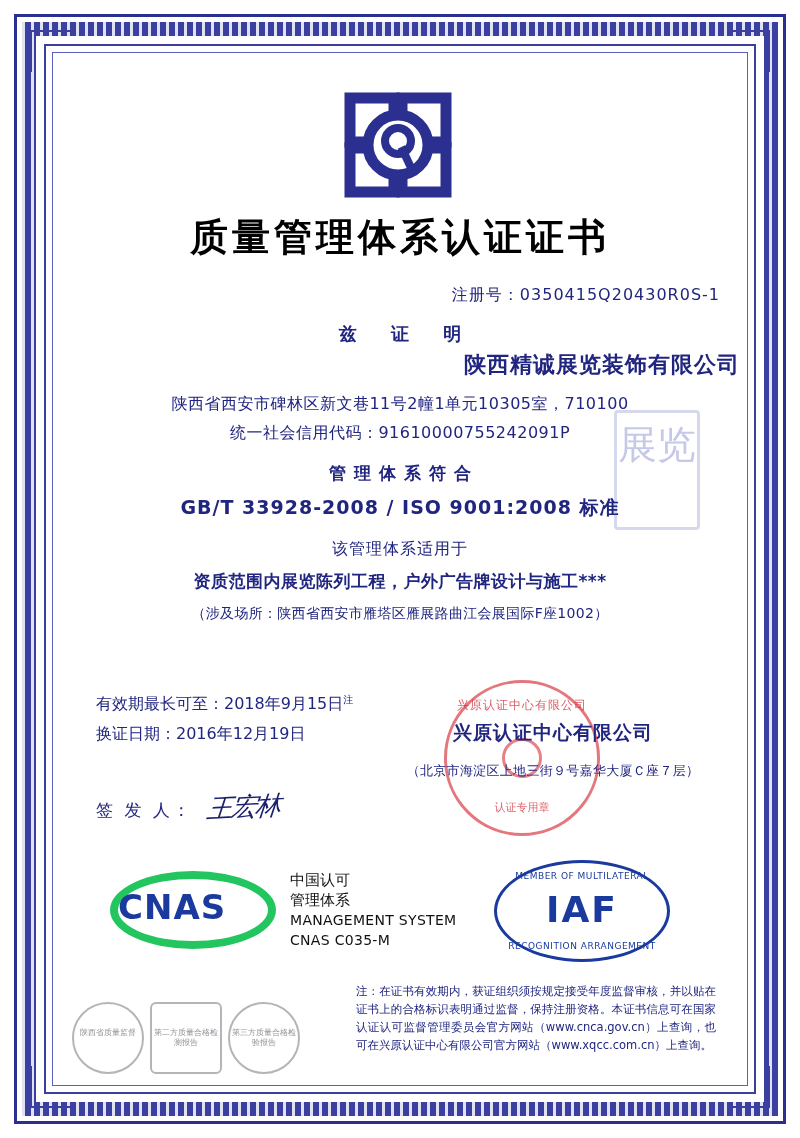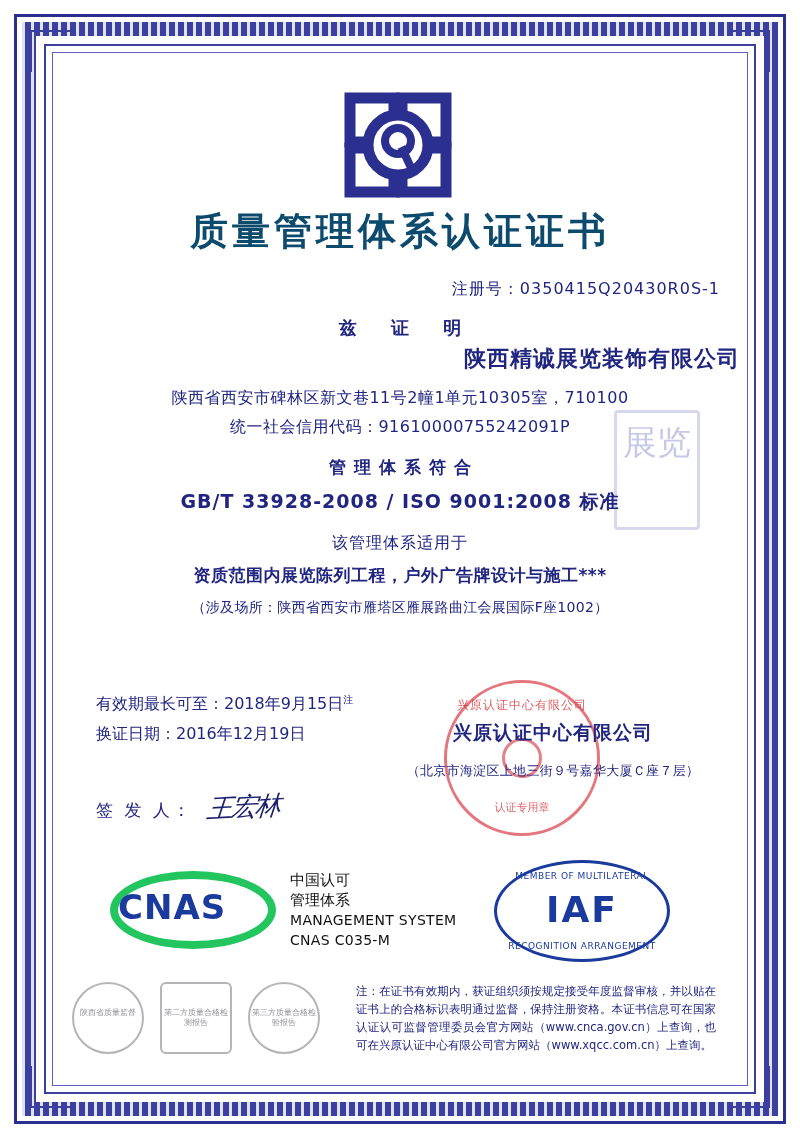--- a/index.html
+++ b/index.html
@@ -66,21 +66,21 @@
   
   .watermark {
     position: absolute;
     right: 100px;
     top: 410px;
     width: 86px;
     height: 120px;
     border: 3px solid rgba(120,130,200,.30);
     border-radius: 4px;
     color: rgba(110,120,195,.40);
-    font-size: 34px;
+    font-size: 39px;
     line-height: 1.15;
     text-align: center;
     padding-top: 10px;
     box-sizing: border-box;
     font-family: "DejaVu Sans", sans-serif;
     letter-spacing: 0;
     pointer-events: none;
   }
 
   
@@ -88,24 +88,25 @@
     position: absolute;
     left: 60px; top: 60px; right: 60px; bottom: 60px;
   }
   .logo-wrap {
     text-align: center;
     padding-top: 26px;
     height: 120px;
   }
   .cert-title {
     text-align: center;
-    color: #0c4a6e;
+    color: #000000;
     font-size: 38px;
     font-weight: bold;
     letter-spacing: 4px;
+    margin-top: 6px;
   }
   .reg-no {
     text-align: right;
     color: #20257f;
     font-size: 16px;
     margin-top: 22px;
     padding-right: 20px;
     letter-spacing: 1px;
   }
   .row-center {
@@ -320,23 +321,23 @@
     color: #20257f;
     font-size: 11.5px;
     line-height: 18px;
     text-align: justify;
     margin-top: 12px;
   }
   
   .gray-stamps {
     position: absolute;
     left: 12px;
-    bottom: 24px;
+    bottom: 4px;
     display: flex;
-    gap: 16px;
+    gap: 6px;
   }
   .gstamp {
     width: 72px; height: 72px;
     border-radius: 50%;
     border: 2px solid rgba(90,90,100,.45);
     color: rgba(70,70,80,.6);
     font-size: 8px;
     text-align: center;
     line-height: 10px;
     padding-top: 24px;

